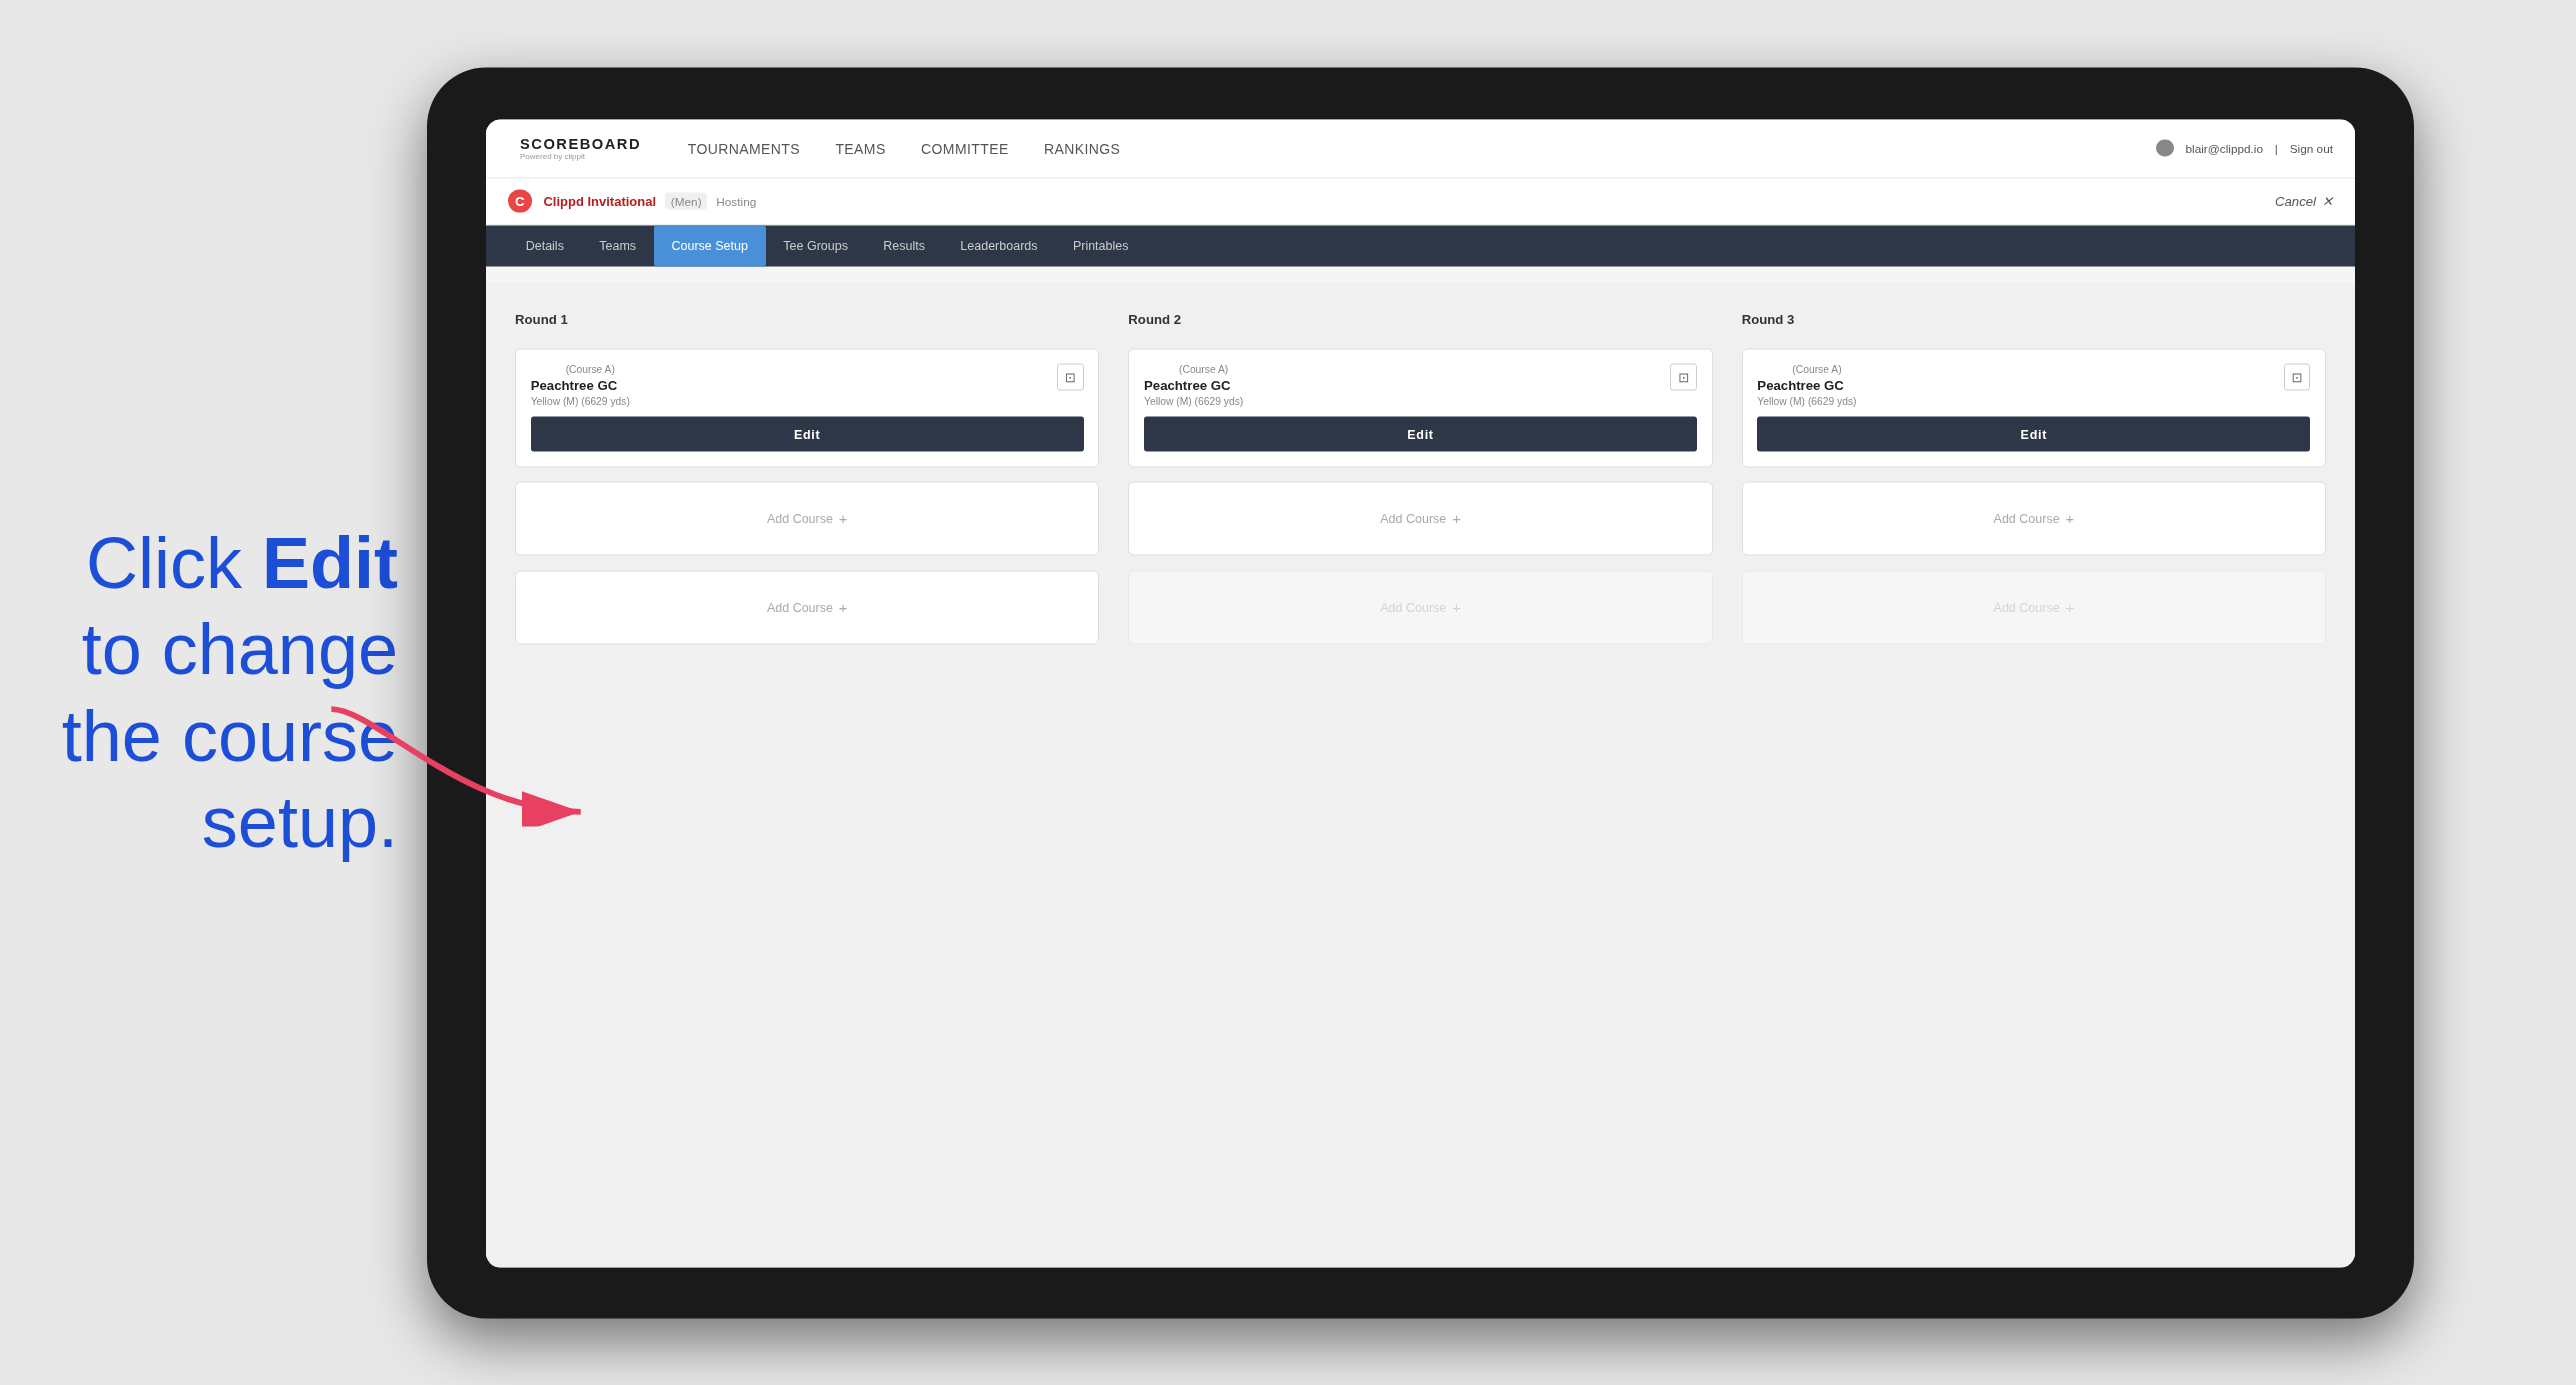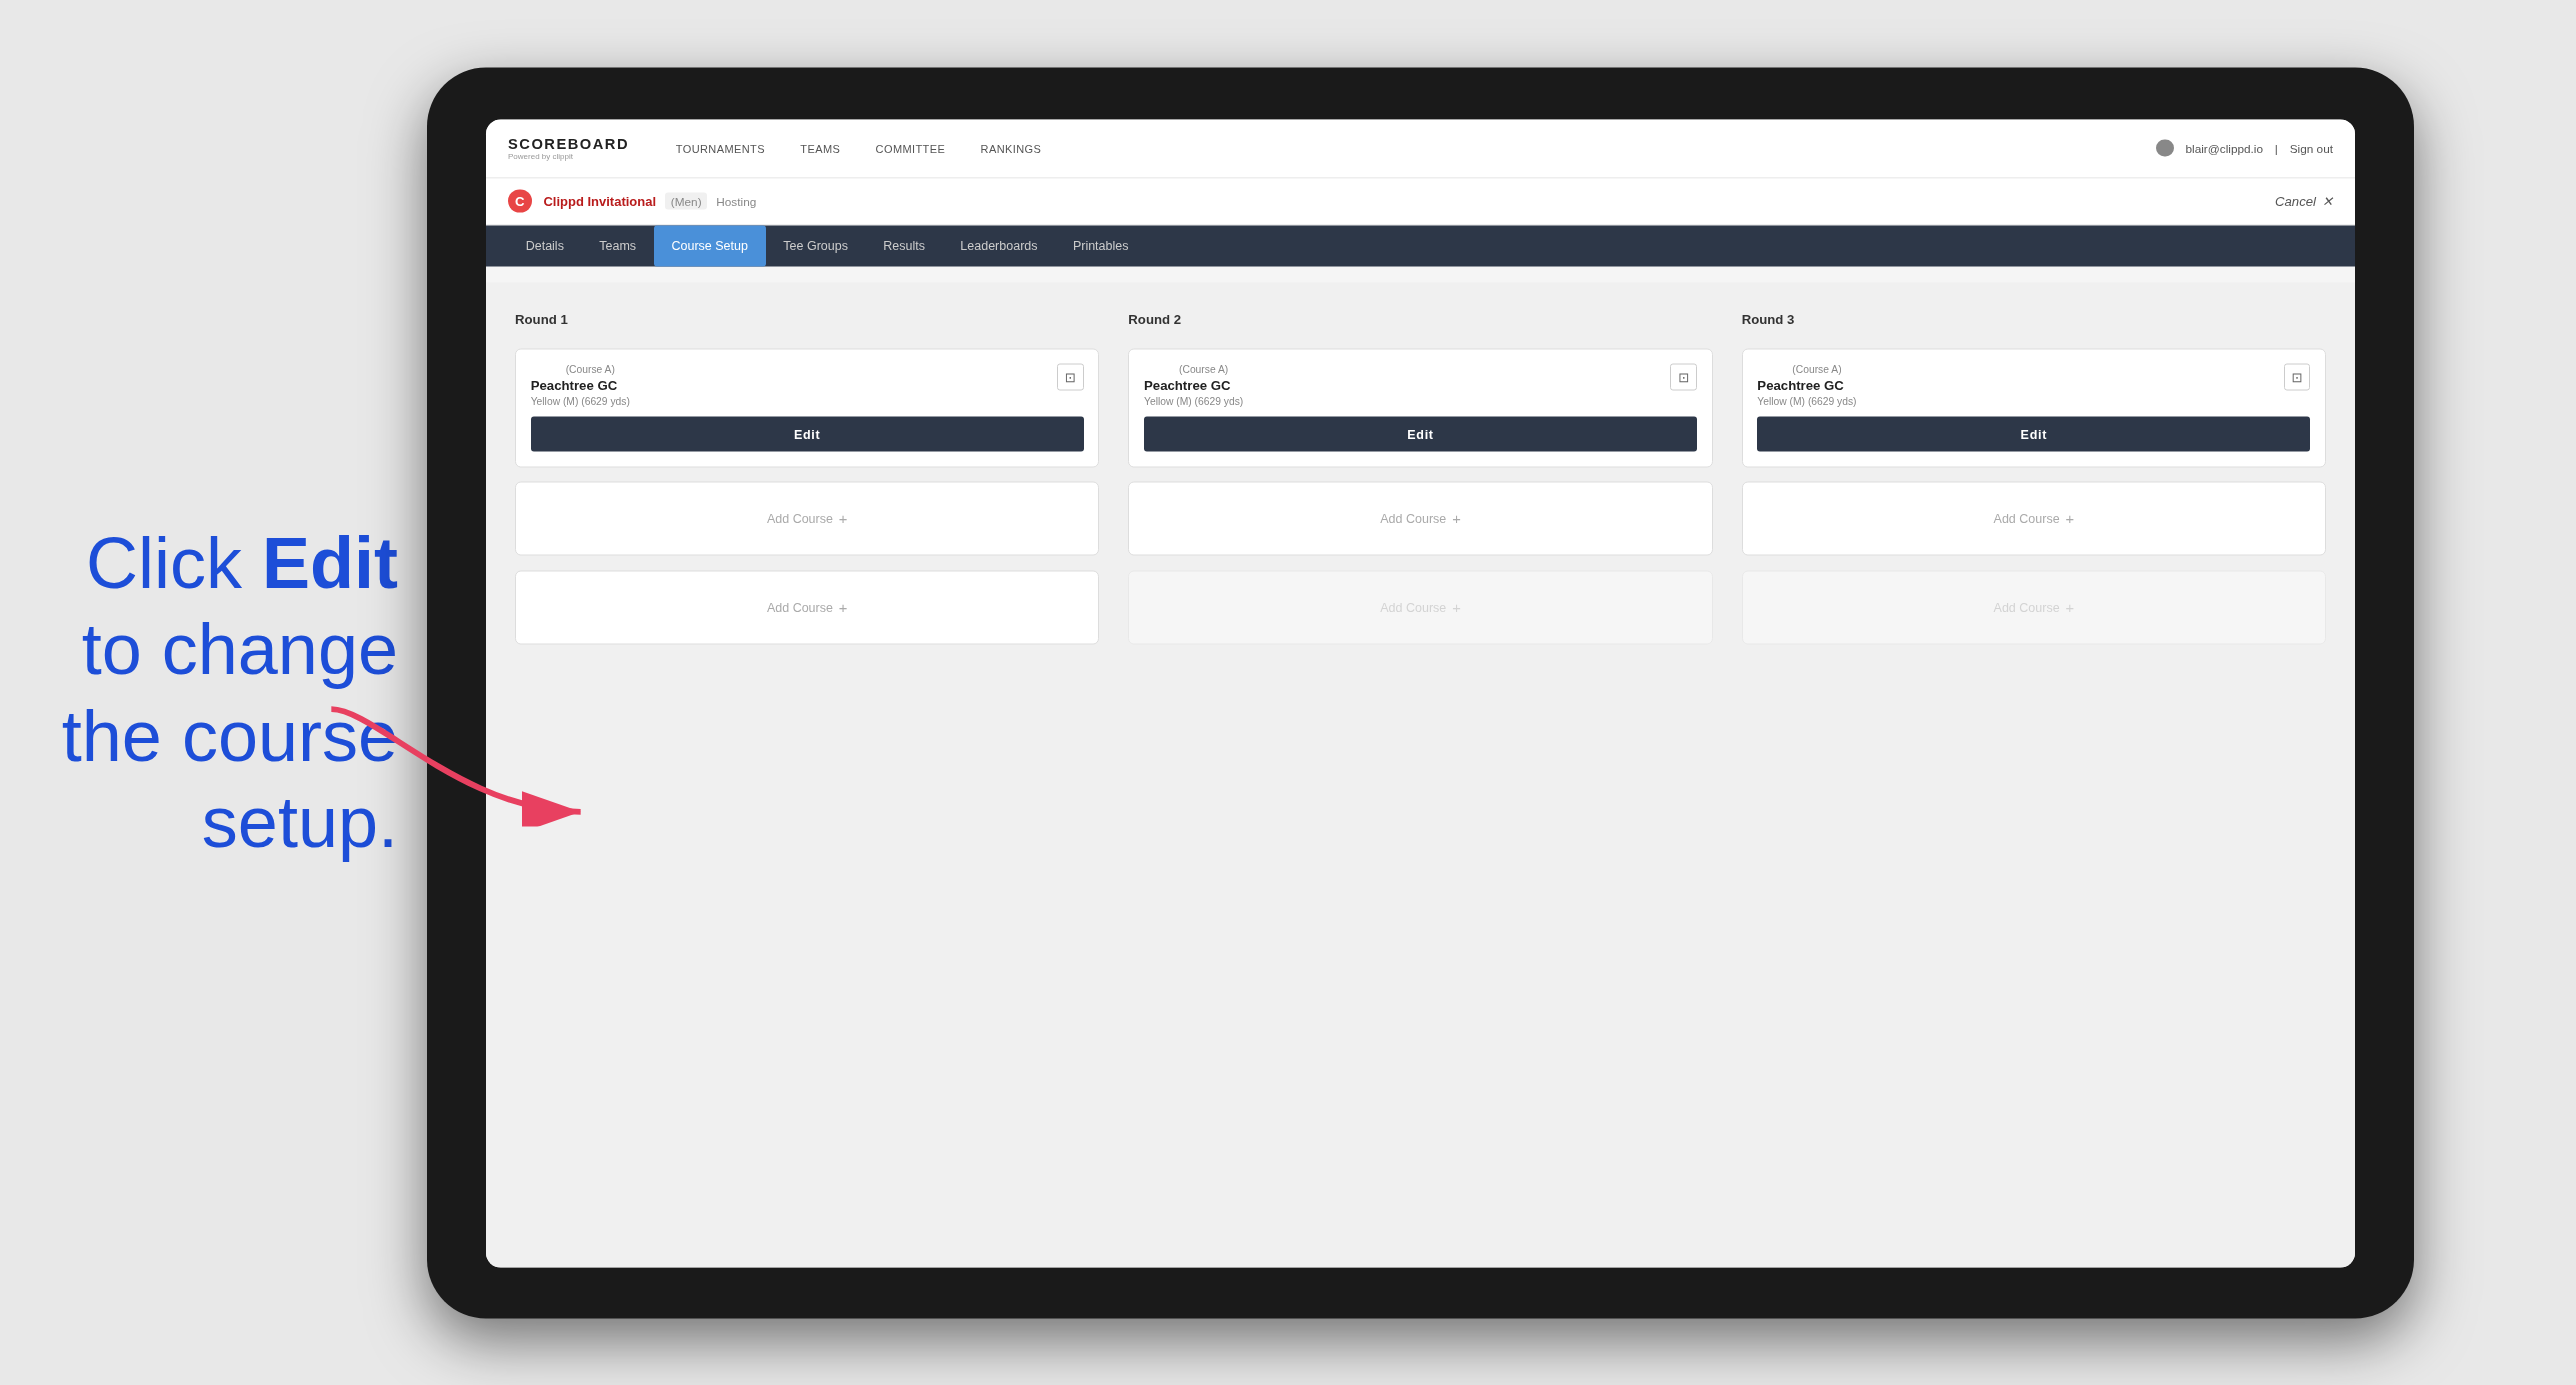--- a/index.html
+++ b/index.html
@@ -64,20 +64,21 @@
       align-items: center;
       padding: 0 22px;
       height: 59px;
       flex-shrink: 0;
     }
 
     .logo-area {
       display: flex;
       flex-direction: column;
       margin-right: 29px;
+      margin-left: 12px;
     }
 
     .logo-scoreboard {
       font-size: 14.7px;
       font-weight: 900;
       color: #222;
       letter-spacing: 1.5px;
     }
 
     .logo-sub {
@@ -85,21 +86,21 @@
       color: #999;
     }
 
     .nav-links {
       display: flex;
       gap: 0;
       flex: 1;
     }
 
     .nav-link {
-      font-size: 11px;
+      font-size: 14px;
       color: #555;
       padding: 0 17.7px;
       height: 59px;
       display: flex;
       align-items: center;
       cursor: pointer;
       text-decoration: none;
       letter-spacing: 0.4px;
     }
 

